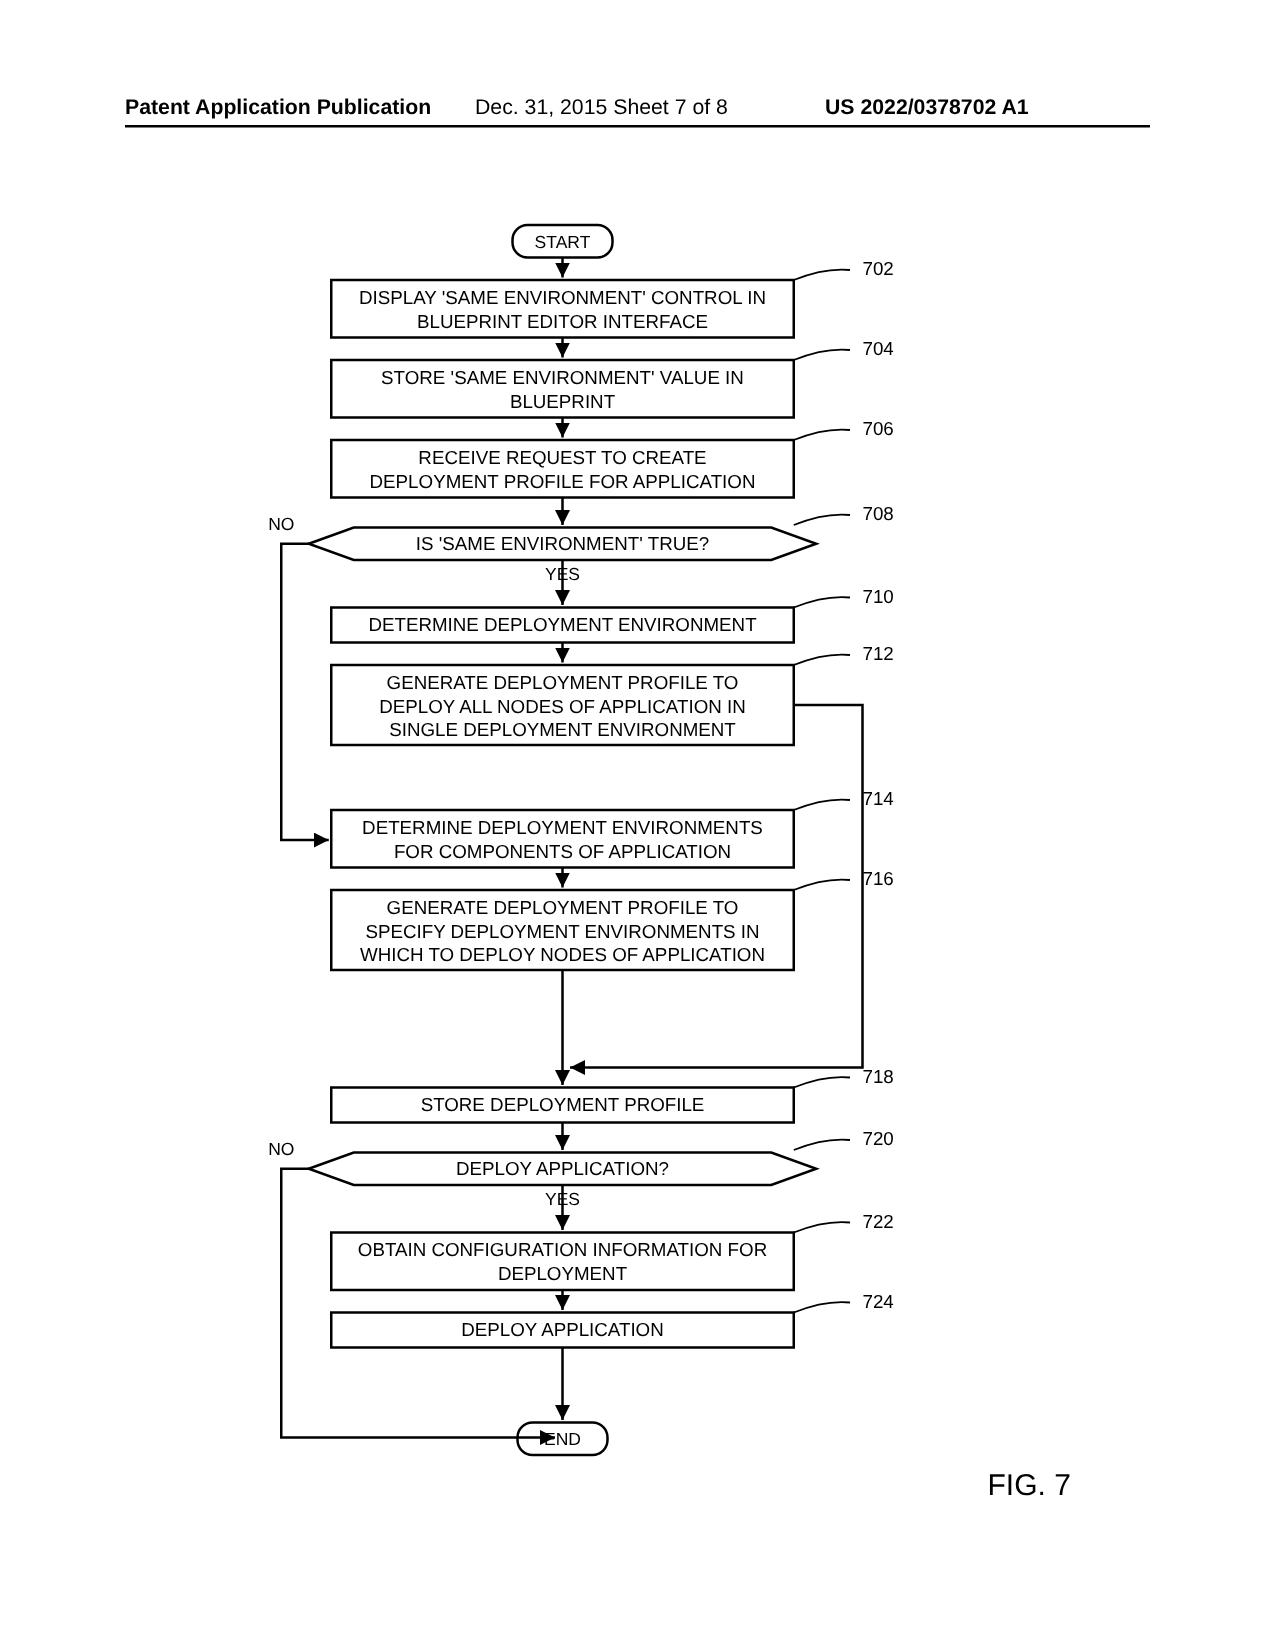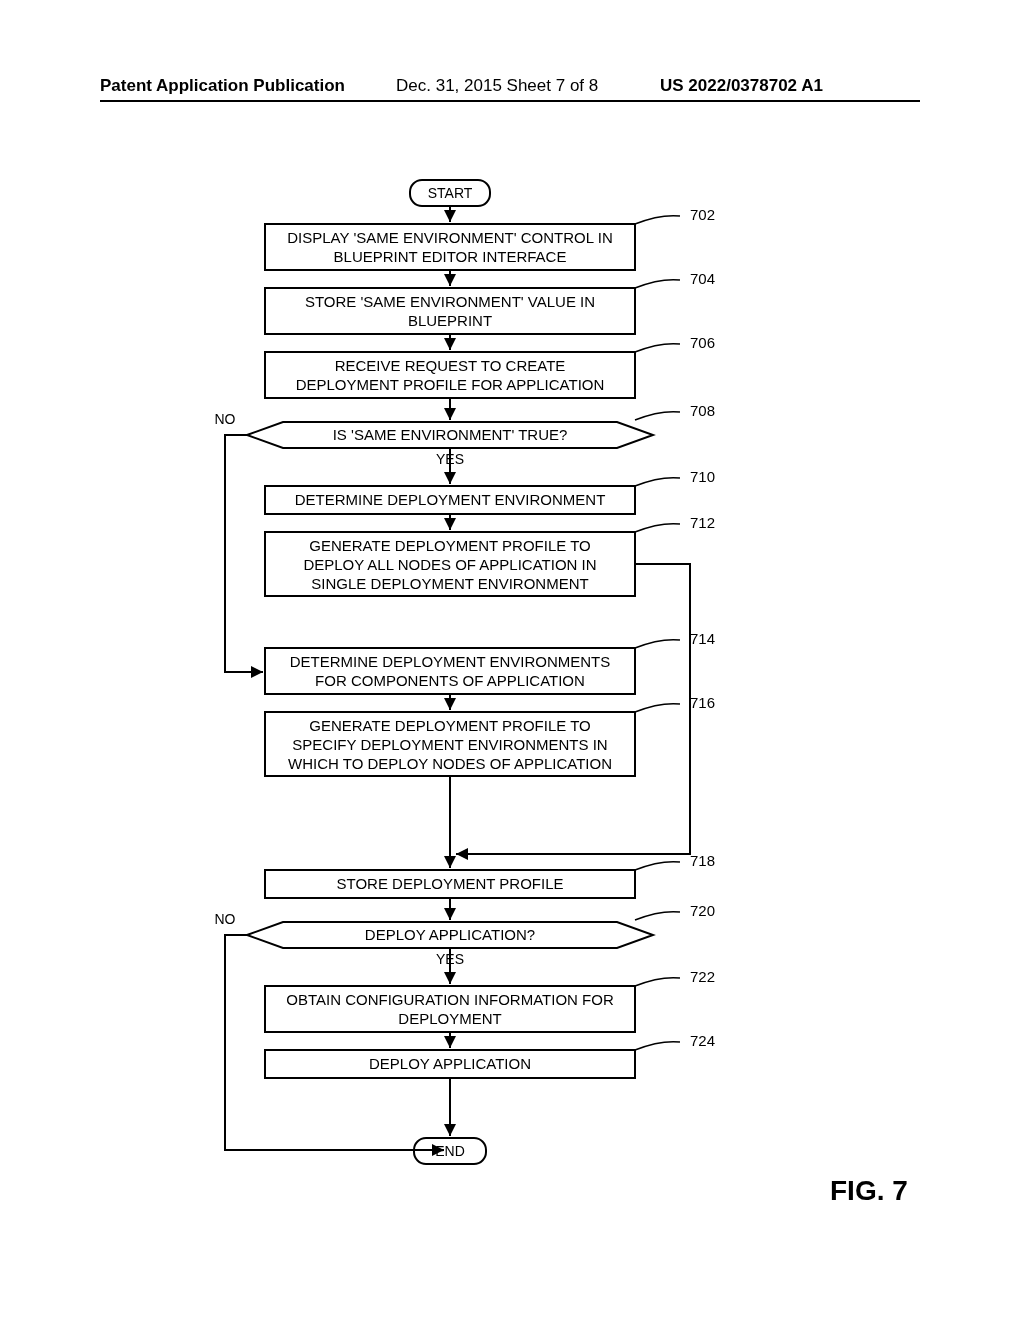--- a/index.html
+++ b/index.html
@@ -28,35 +28,34 @@
     top: 76px;
     left: 100px;
     font-size: 17px;
     font-weight: bold;
   }
   .header-center {
     position: absolute;
     top: 76px;
     left: 380px;
     font-size: 17px;
-    margin-left: 16px;
   }
   .header-right {
     position: absolute;
     top: 76px;
     left: 660px;
     font-size: 17px;
     font-weight: bold;
   }
   .fig-caption {
     position: absolute;
-    left: 830px;
+    left: 790px;
     top: 1175px;
-    font-size: 28px;
-    font-weight: bold;
+    font-size: 24px;
+    font-weight: normal;
   }
   svg.diagram {
     position: absolute;
     left: 0;
     top: 0;
   }
   .term {
     font: 14px Arial, sans-serif;
     fill: #000;
   }

